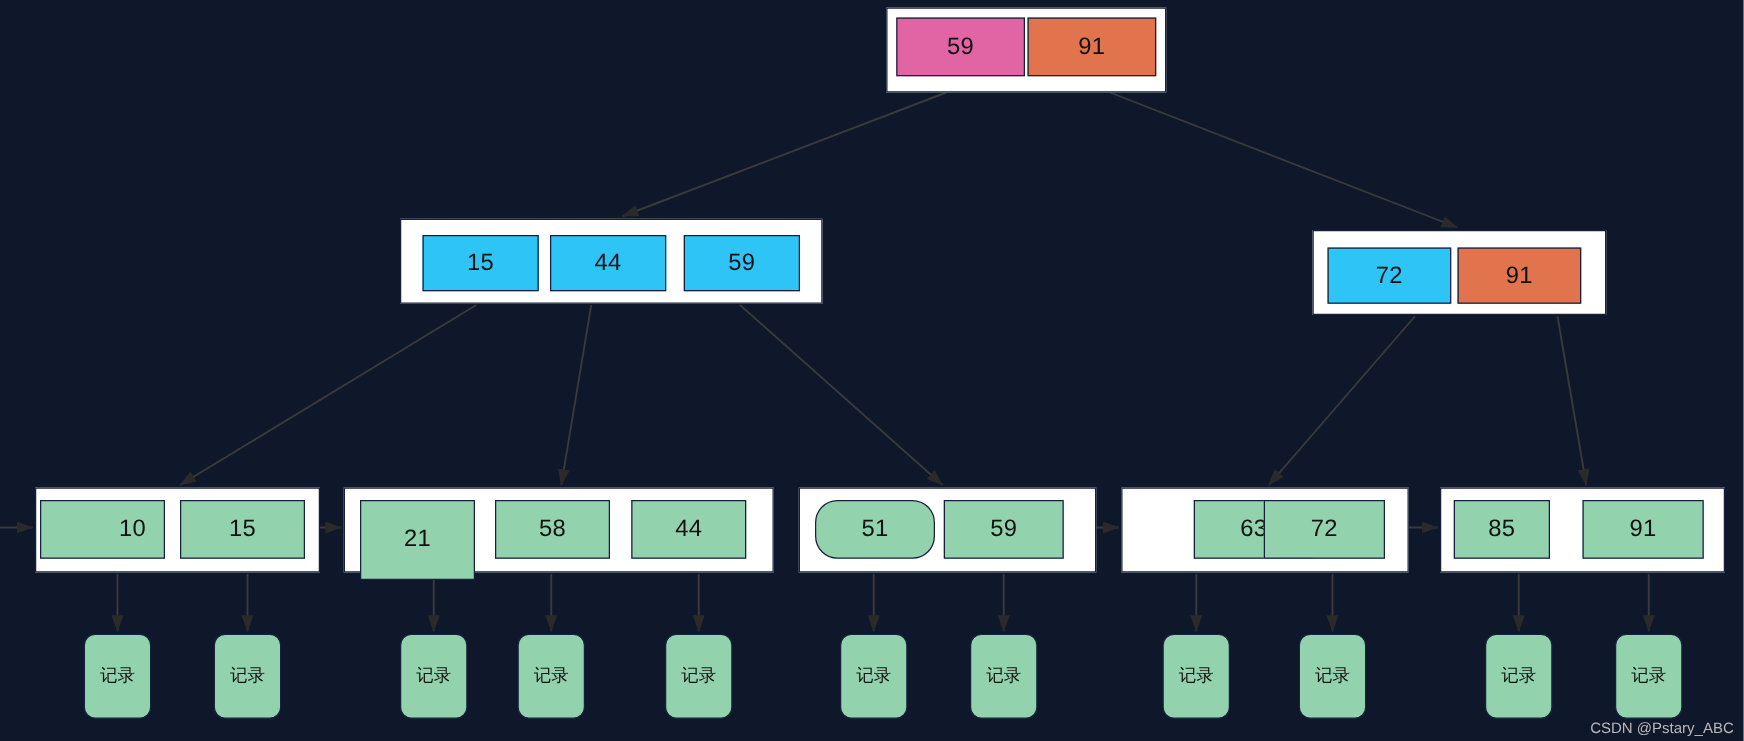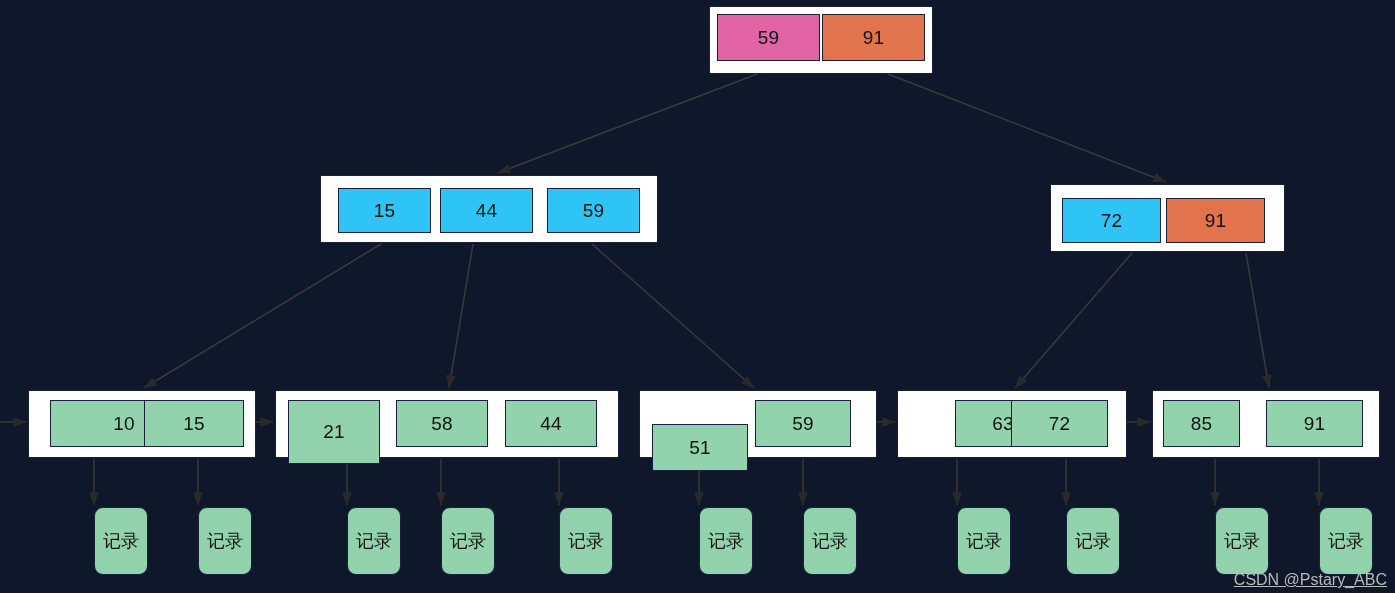--- a/index.html
+++ b/index.html
@@ -50,34 +50,32 @@
   .cell.green  { background: #92d3ad; }
   .record {
     position: absolute;
     box-sizing: border-box;
     border: 1.5px solid #17203c;
     background: #92d3ad;
     border-radius: 9px;
     display: flex;
     align-items: center;
     justify-content: center;
-    font-size: 18px;
+    font-size: 14px;
     color: #111111;
     z-index: 2;
-    margin-left: 27px;
   }
   .watermark {
     position: absolute;
     right: 8px;
     bottom: 4px;
-    font-size: 16px;
+    font-size: 12px;
     color: #b9b9b9;
     z-index: 3;
     white-space: nowrap;
-    text-decoration: underline;
   }
 </style>
 </head>
 <body>
 
 <div id="canvas">
 
   <svg id="edges" viewBox="0 0 1395 593" width="1395" height="593">
     <defs>
       <marker id="arrow" markerWidth="10" markerHeight="10" refX="8.5" refY="3.2" orient="auto" markerUnits="strokeWidth">
@@ -115,28 +113,28 @@
       <div class="cell pink" style="position: absolute; left: 717px; top: 14px; width: 103px; height: 47px; z-index: 3;">59</div>
       <div class="cell orange" style="position: absolute; left: 822px; top: 14px; width: 103px; height: 47px; z-index: 3;">91</div>
       <div class="node" style="left: 320px; top: 175px; width: 338px; height: 68px;"></div>
       <div class="cell cyan" style="position: absolute; left: 338px; top: 188px; width: 93px; height: 45px; z-index: 3;">15</div>
       <div class="cell cyan" style="position: absolute; left: 440px; top: 188px; width: 93px; height: 45px; z-index: 3;">44</div>
       <div class="cell cyan" style="position: absolute; left: 547px; top: 188px; width: 93px; height: 45px; z-index: 3;">59</div>
       <div class="node" style="left: 1050px; top: 184px; width: 235px; height: 68px;"></div>
       <div class="cell cyan" style="position: absolute; left: 1062px; top: 198px; width: 99px; height: 45px; z-index: 3;">72</div>
       <div class="cell orange" style="position: absolute; left: 1166px; top: 198px; width: 99px; height: 45px; z-index: 3;">91</div>
       <div class="node" style="left: 28px; top: 390px; width: 228px; height: 68px;"></div>
-      <div class="cell green" style="position: absolute; left: 50px; top: 400px; width: 100px; height: 47px; z-index: 3; padding-left: 48px;">10</div>
+      <div class="cell green" style="position: absolute; left: 32px; top: 400px; width: 100px; height: 47px; z-index: 3; padding-left: 48px;">10</div>
       <div class="cell green" style="position: absolute; left: 144px; top: 400px; width: 100px; height: 47px; z-index: 3;">15</div>
       <div class="node" style="left: 275px; top: 390px; width: 344px; height: 68px;"></div>
       <div class="cell green" style="position: absolute; left: 288px; top: 400px; width: 92px; height: 64px; z-index: 3;">21</div>
       <div class="cell green" style="position: absolute; left: 396px; top: 400px; width: 92px; height: 47px; z-index: 3;">58</div>
       <div class="cell green" style="position: absolute; left: 505px; top: 400px; width: 92px; height: 47px; z-index: 3;">44</div>
       <div class="node" style="left: 639px; top: 390px; width: 238px; height: 68px;"></div>
-      <div class="cell green" style="position: absolute; left: 652px; top: 424px; width: 96px; height: 47px; z-index: 3;">51</div>
+      <div class="cell green" style="position: absolute; left: 652px; top: 400px; width: 96px; height: 47px; z-index: 3; border-radius: 18px;">51</div>
       <div class="cell green" style="position: absolute; left: 755px; top: 400px; width: 96px; height: 47px; z-index: 3;">59</div>
       <div class="node" style="left: 897px; top: 390px; width: 230px; height: 68px;"></div>
       <div class="cell green" style="position: absolute; left: 907px; top: 400px; width: 96px; height: 47px; z-index: 3; margin-left: 48px;">63</div>
       <div class="cell green" style="position: absolute; left: 1011px; top: 400px; width: 97px; height: 47px; z-index: 3;">72</div>
       <div class="node" style="left: 1152px; top: 390px; width: 228px; height: 68px;"></div>
       <div class="cell green" style="position: absolute; left: 1163px; top: 400px; width: 77px; height: 47px; z-index: 3;">85</div>
       <div class="cell green" style="position: absolute; left: 1266px; top: 400px; width: 97px; height: 47px; z-index: 3;">91</div>
       <div class="record" style="left: 67px; top: 507px; width: 54px; height: 68px;">记录</div>
       <div class="record" style="left: 171px; top: 507px; width: 54px; height: 68px;">记录</div>
       <div class="record" style="left: 320px; top: 507px; width: 54px; height: 68px;">记录</div>

